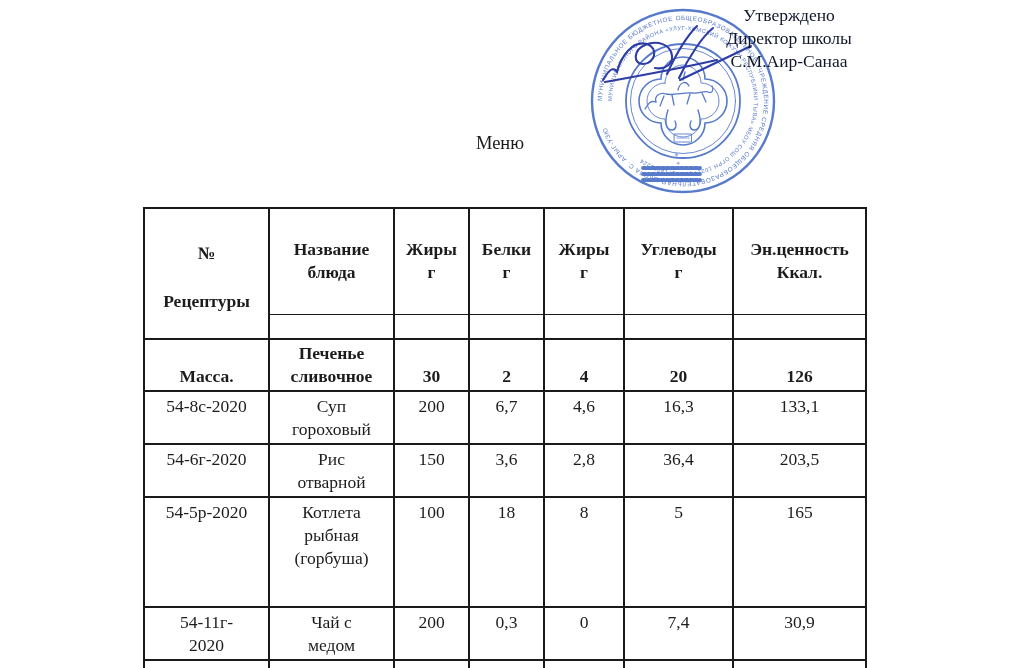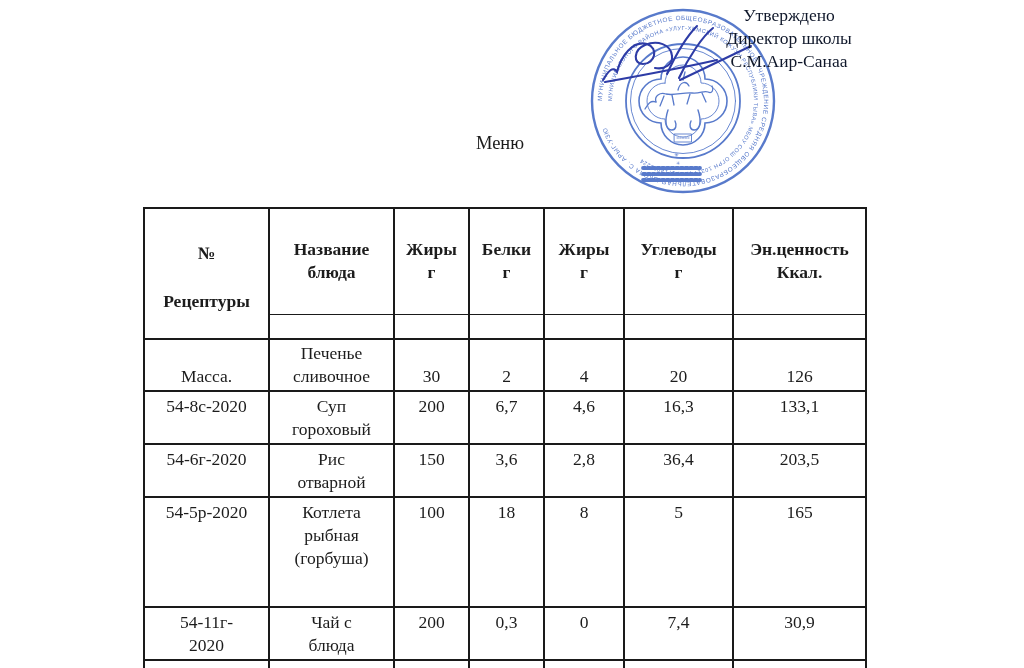--- a/index.html
+++ b/index.html
@@ -35,21 +35,21 @@
   }
   .menu-table td{
     border:2px solid #1a1a1a;text-align:center;padding:2px 3px;
     white-space:pre-line;overflow:hidden;
   }
   .menu-table .hdr{font-weight:bold;vertical-align:middle;border-bottom-width:1px;}
   .menu-table .spacer{border-top-width:1px;}
   tr.hr-a{height:64px;} tr.hr-b{height:15px;}
   tr.r0{height:45px;} tr.r1{height:48px;} tr.r2{height:47px;margin-left:40px;}
   tr.r3{height:110px;margin-top:6px;} tr.r4{height:51px;} tr.r5{height:58px;}
-  tr.r0 td{vertical-align:bottom;}
+  tr.r0 td{vertical-align:bottom;font-weight:bold;}
   tr.r1 td,tr.r2 td,tr.r3 td,tr.r4 td,tr.r5 td{vertical-align:top;padding-top:3px;}
   .recipe-hdr-cell{vertical-align:top;}
   .recipe-hdr{
     height:79px;display:flex;flex-direction:column;
     justify-content:space-between;align-items:center;
   }
   .recipe-hdr .no{padding-top:8px;}
 </style>
 </head>
 <body>
@@ -198,21 +198,21 @@
         <td>100</td>
         <td>18</td>
         <td>8</td>
         <td>5</td>
         <td>165</td>
       </tr>
       <tr class="r4">
         <td>54-11г-
 2020</td>
         <td>Чай с
-блюда</td>
+медом</td>
         <td>200</td>
         <td>0,3</td>
         <td>0</td>
         <td>7,4</td>
         <td>30,9</td>
       </tr>
       <tr class="r5">
         <td>Пром.</td>
         <td>Хлеб
 пшеничный</td>

